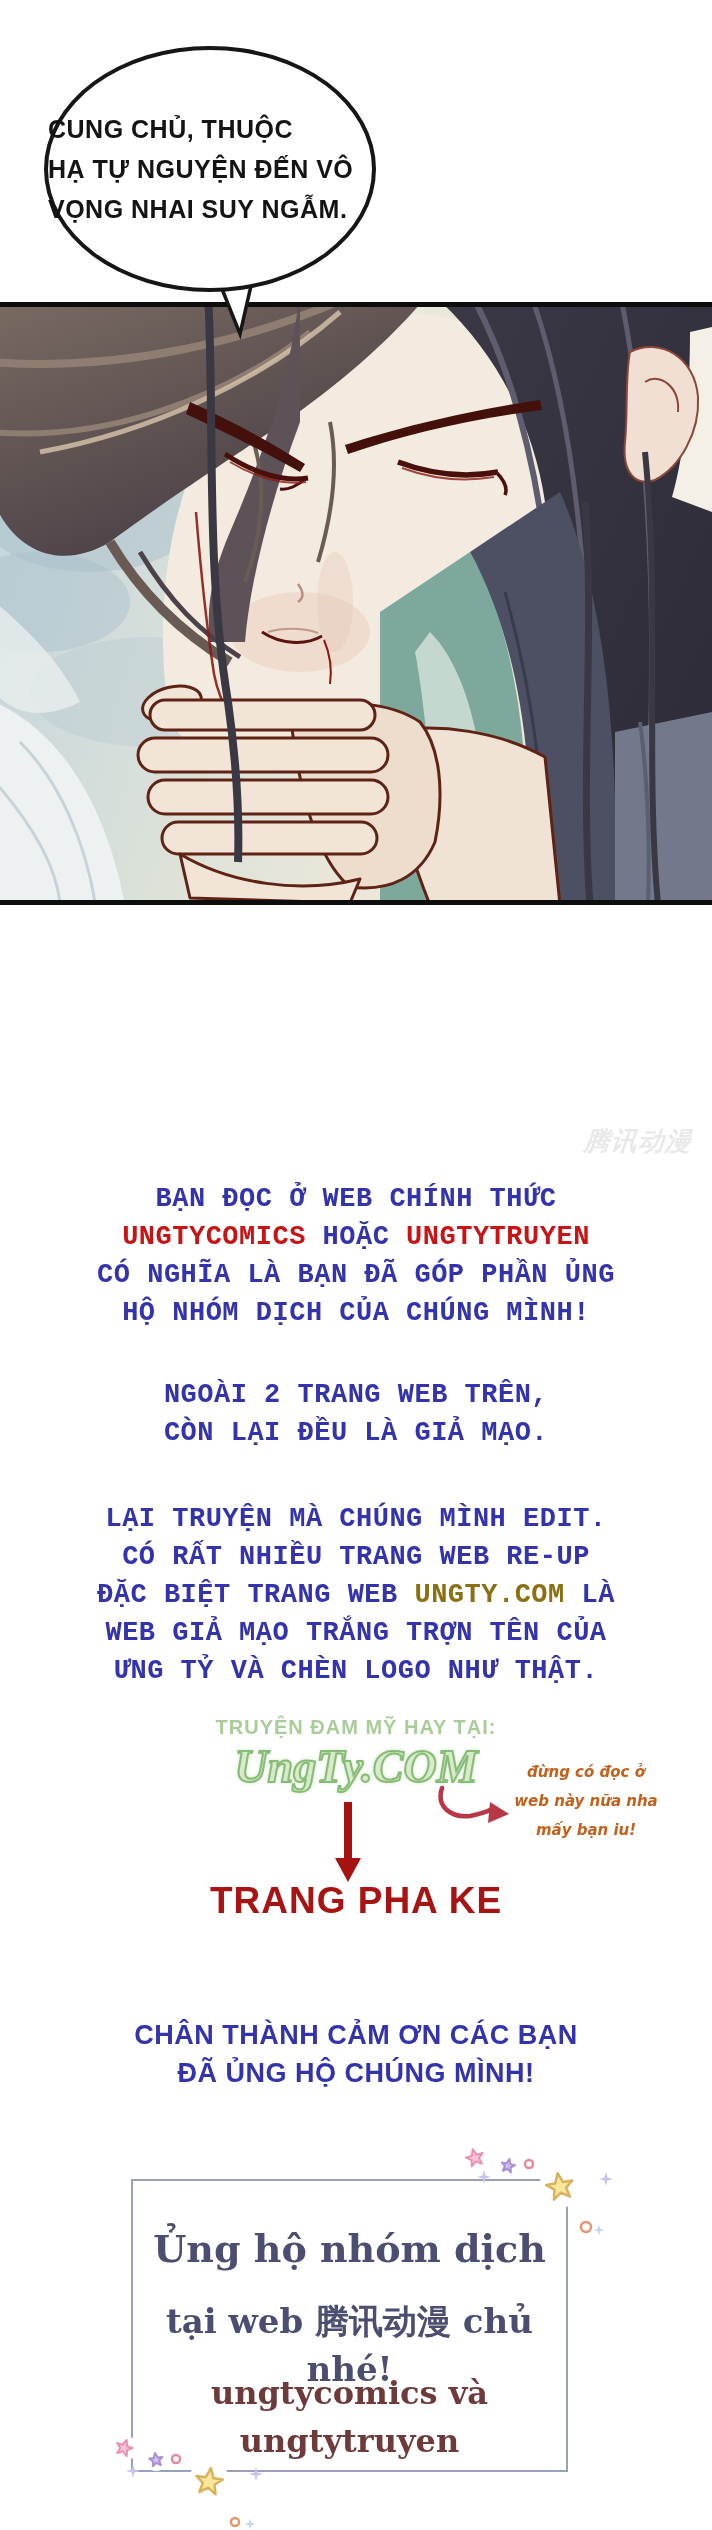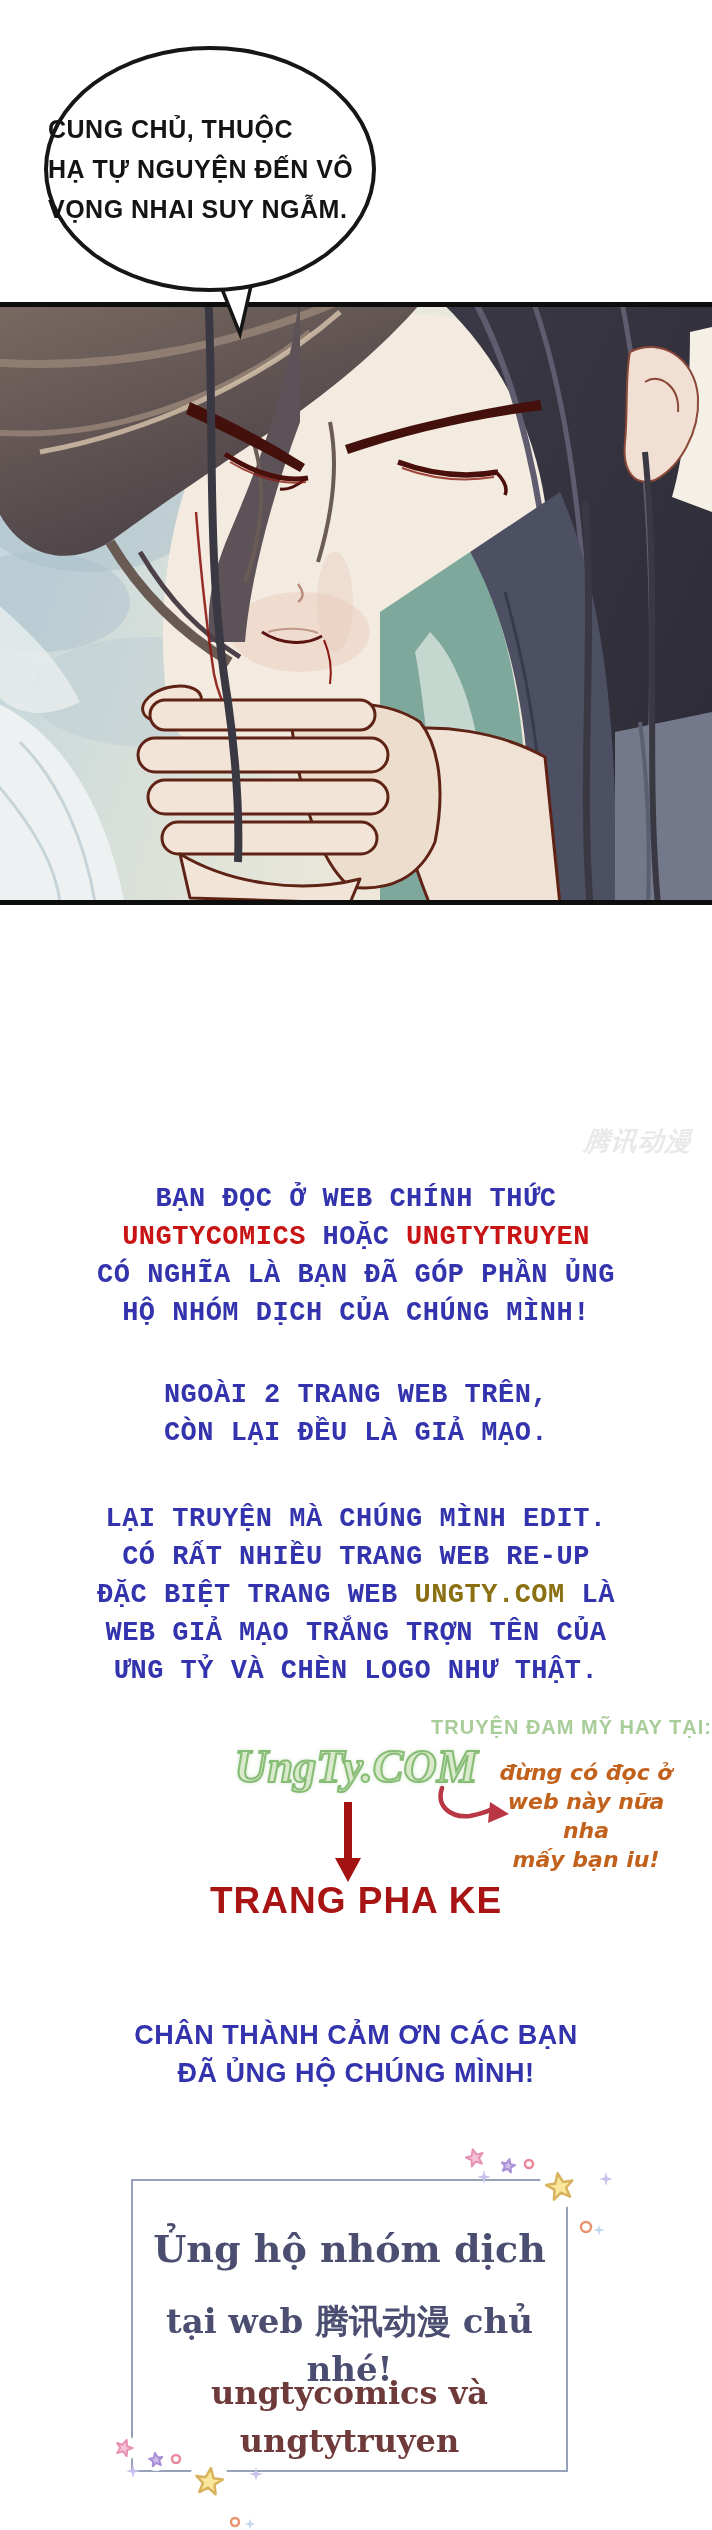--- a/index.html
+++ b/index.html
@@ -16,28 +16,28 @@
   
   .watermark{position:absolute;left:584px;top:1124px;width:120px;color:#e9e9e9;font-weight:bold;
              font-style:italic;font-size:26px;letter-spacing:1px;transform:skewX(-6deg);
              white-space:nowrap;z-index:1;}
   
   .notice{position:absolute;left:0;width:712px;text-align:center;font-weight:bold;
           font-size:27px;line-height:38px;letter-spacing:.5px;color:#3333ad;font-family:Liberation Mono, monospace;}
   .n1{top:1180px;} .n2{top:1376px;} .n3{top:1500px;}
   .red{color:#c81414;margin-top:44px;} .olive{color:#8a7012;}
   
-  .tagline{position:absolute;left:0;top:1716px;width:712px;text-align:right;font-weight:bold;
+  .tagline{position:absolute;left:0;top:1716px;width:712px;text-align:center;font-weight:bold;
            font-size:20px;letter-spacing:1px;color:#a9cd99;}
   .biglogo{position:absolute;left:0;top:1740px;width:712px;text-align:center;
            font-family:"Liberation Serif",serif;font-style:italic;font-weight:bold;font-size:46px;
            color:#d8eaca;-webkit-text-stroke:2px #86bc75;
            text-shadow:0 0 3px #bcd9ab,0 0 6px #d8ead0;}
   .note{position:absolute;left:488px;top:1758px;width:196px;text-align:center;font-weight:bold;
-        font-style:italic;font-size:22px;line-height:29px;color:#c2611c;
+        font-style:italic;font-size:15px;line-height:29px;color:#c2611c;
         font-family:"DejaVu Sans",sans-serif;}
   .arrow-straight{position:absolute;left:333px;top:1800px;}
   .arrow-curved{position:absolute;left:436px;top:1784px;}
   .caption{position:absolute;left:0;top:1880px;width:712px;text-align:center;font-weight:bold;
            font-size:37px;letter-spacing:1px;color:#a81414;}
   
   .thanks{position:absolute;left:0;top:2016px;width:712px;text-align:center;font-weight:bold;
           font-size:27px;line-height:38px;letter-spacing:.5px;color:#3333ad;}
   
   .sbox{position:absolute;left:131px;top:2179px;width:437px;height:293px;box-sizing:border-box;

